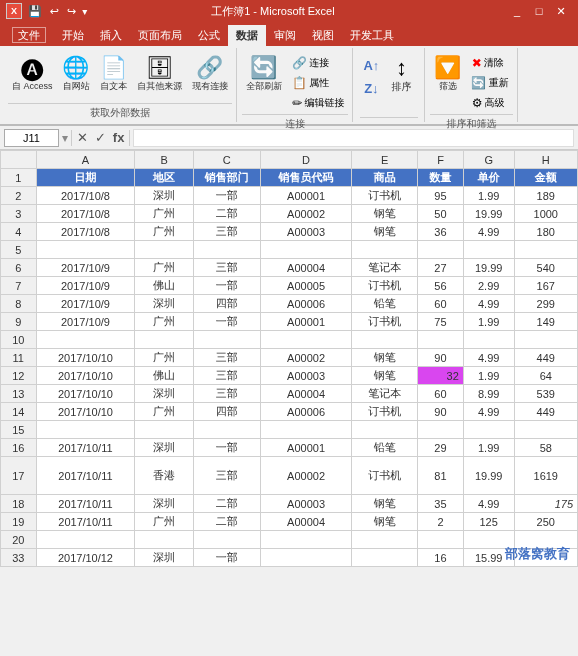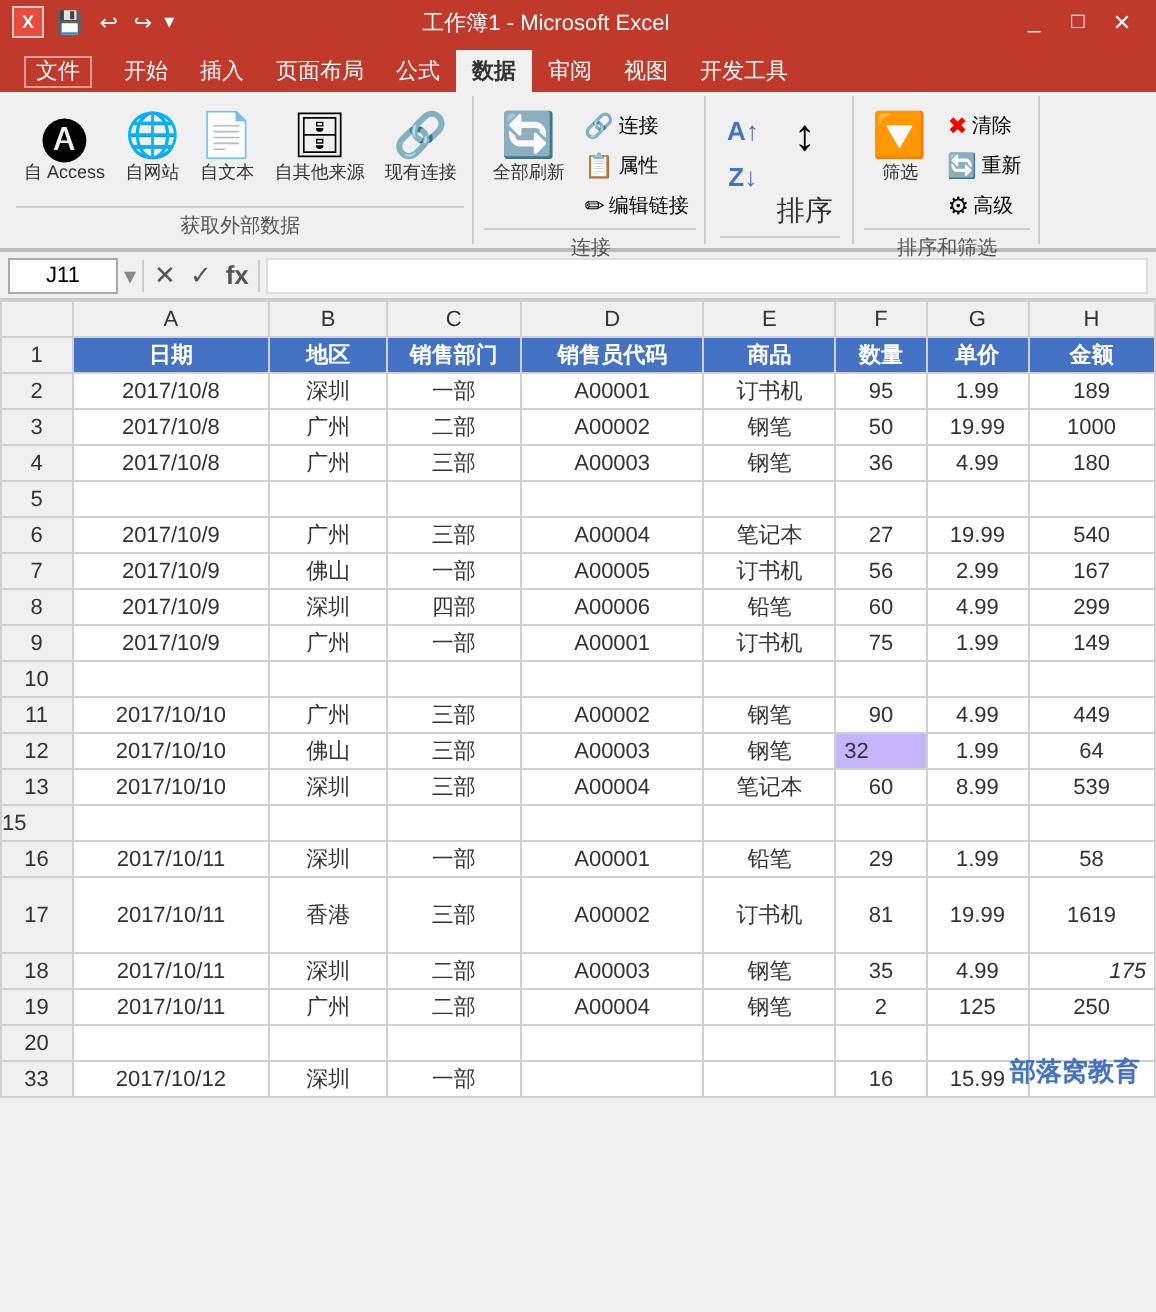--- a/index.html
+++ b/index.html
@@ -93,21 +93,21 @@
   </div>
 
   <div style="display:flex;flex-direction:column;border-right:1px solid #ccc;padding:2px 6px;align-items:center;">
     <div style="display:flex;gap:2px;padding-top:4px;align-items:flex-start;">
       <div style="display:flex;flex-direction:column;gap:1px;">
         <div style="width:22px;height:22px;display:flex;align-items:center;justify-content:center;cursor:pointer;border:1px solid transparent;font-size:13px;font-weight:bold;color:#4472c4;">A↑</div>
         <div style="width:22px;height:22px;display:flex;align-items:center;justify-content:center;cursor:pointer;border:1px solid transparent;font-size:13px;font-weight:bold;color:#4472c4;">Z↓</div>
       </div>
       <div style="display:flex;flex-direction:column;align-items:center;padding:2px 3px;cursor:pointer;border:1px solid transparent;border-radius:2px;min-width:34px;">
         <span style="font-size:22px;line-height:1;">↕</span>
-        <span style="font-size:14px;color:#333;text-align:center;margin-top:18px;">排序</span>
+        <span style="font-size:10px;color:#333;text-align:center;margin-top:1px;">排序</span>
       </div>
     </div>
     <div style="font-size:10px;color:#555;border-top:1px solid #ccc;width:100%;text-align:center;padding-top:2px;margin-top:auto;"></div>
   </div>
 
   <div style="display:flex;flex-direction:column;border-right:1px solid #ccc;padding:2px 4px;">
     <div style="display:flex;gap:2px;padding-top:4px;">
       <div style="display:flex;flex-direction:column;align-items:center;padding:2px 3px;cursor:pointer;border:1px solid transparent;border-radius:2px;min-width:34px;">
         <span style="font-size:22px;line-height:1;">🔽</span>
         <span style="font-size:9px;color:#333;text-align:center;margin-top:1px;">筛选</span>
@@ -290,37 +290,48 @@
           <td style="border: 1px solid rgb(208, 208, 208); padding: 1px 4px; height: 18px; text-align: center; white-space: nowrap; background: white; color: rgb(51, 51, 51);">4.99</td>
           <td style="border: 1px solid rgb(208, 208, 208); padding: 1px 4px; height: 18px; text-align: center; white-space: nowrap; background: white; color: rgb(51, 51, 51);">449</td>
         </tr>
         <tr>
           <td style="background: rgb(240, 240, 240); border: 1px solid rgb(208, 208, 208); text-align: center; font-weight: normal; color: rgb(51, 51, 51); width: 28px; height: 18px;">12</td>
           <td style="border: 1px solid rgb(208, 208, 208); padding: 1px 4px; height: 18px; text-align: center; white-space: nowrap; background: white; color: rgb(51, 51, 51);">2017/10/10</td>
           <td style="border: 1px solid rgb(208, 208, 208); padding: 1px 4px; height: 18px; text-align: center; white-space: nowrap; background: white; color: rgb(51, 51, 51);">佛山</td>
           <td style="border: 1px solid rgb(208, 208, 208); padding: 1px 4px; height: 18px; text-align: center; white-space: nowrap; background: white; color: rgb(51, 51, 51);">三部</td>
           <td style="border: 1px solid rgb(208, 208, 208); padding: 1px 4px; height: 18px; text-align: center; white-space: nowrap; background: white; color: rgb(51, 51, 51);">A00003</td>
           <td style="border: 1px solid rgb(208, 208, 208); padding: 1px 4px; height: 18px; text-align: center; white-space: nowrap; background: white; color: rgb(51, 51, 51);">钢笔</td>
-          <td style="border: 1px solid rgb(208, 208, 208); padding: 1px 4px; height: 18px; text-align: left; white-space: nowrap; background: #c4b5fd; color: rgb(51, 51, 51);">32</td>
+          <td style="border: 1px solid rgb(208, 208, 208); padding: 1px 4px; height: 18px; text-align: right; white-space: nowrap; background: #d946ef; color: rgb(51, 51, 51);">32</td>
           <td style="border: 1px solid rgb(208, 208, 208); padding: 1px 4px; height: 18px; text-align: center; white-space: nowrap; background: white; color: rgb(51, 51, 51);">1.99</td>
           <td style="border: 1px solid rgb(208, 208, 208); padding: 1px 4px; height: 18px; text-align: center; white-space: nowrap; background: white; color: rgb(51, 51, 51);">64</td>
         </tr>
         <tr>
           <td style="background: rgb(240, 240, 240); border: 1px solid rgb(208, 208, 208); text-align: center; font-weight: normal; color: rgb(51, 51, 51); width: 28px; height: 18px;">13</td>
           <td style="border: 1px solid rgb(208, 208, 208); padding: 1px 4px; height: 18px; text-align: center; white-space: nowrap; background: white; color: rgb(51, 51, 51);">2017/10/10</td>
           <td style="border: 1px solid rgb(208, 208, 208); padding: 1px 4px; height: 18px; text-align: center; white-space: nowrap; background: white; color: rgb(51, 51, 51);">深圳</td>
           <td style="border: 1px solid rgb(208, 208, 208); padding: 1px 4px; height: 18px; text-align: center; white-space: nowrap; background: white; color: rgb(51, 51, 51);">三部</td>
           <td style="border: 1px solid rgb(208, 208, 208); padding: 1px 4px; height: 18px; text-align: center; white-space: nowrap; background: white; color: rgb(51, 51, 51);">A00004</td>
           <td style="border: 1px solid rgb(208, 208, 208); padding: 1px 4px; height: 18px; text-align: center; white-space: nowrap; background: white; color: rgb(51, 51, 51);">笔记本</td>
           <td style="border: 1px solid rgb(208, 208, 208); padding: 1px 4px; height: 18px; text-align: center; white-space: nowrap; background: white; color: rgb(51, 51, 51);">60</td>
           <td style="border: 1px solid rgb(208, 208, 208); padding: 1px 4px; height: 18px; text-align: center; white-space: nowrap; background: white; color: rgb(51, 51, 51);">8.99</td>
           <td style="border: 1px solid rgb(208, 208, 208); padding: 1px 4px; height: 18px; text-align: center; white-space: nowrap; background: white; color: rgb(51, 51, 51);">539</td>
         </tr>
         <tr>
-          <td style="background: rgb(240, 240, 240); border: 1px solid rgb(208, 208, 208); font-weight: normal; color: rgb(51, 51, 51); width: 28px; height: 18px;">15</td>
+          <td style="background: rgb(240, 240, 240); border: 1px solid rgb(208, 208, 208); text-align: center; font-weight: normal; color: rgb(51, 51, 51); width: 28px; height: 18px;">14</td>
+          <td style="border: 1px solid rgb(208, 208, 208); padding: 1px 4px; height: 18px; text-align: center; white-space: nowrap; background: white; color: rgb(51, 51, 51);">2017/10/10</td>
+          <td style="border: 1px solid rgb(208, 208, 208); padding: 1px 4px; height: 18px; text-align: center; white-space: nowrap; background: white; color: rgb(51, 51, 51);">广州</td>
+          <td style="border: 1px solid rgb(208, 208, 208); padding: 1px 4px; height: 18px; text-align: center; white-space: nowrap; background: white; color: rgb(51, 51, 51);">四部</td>
+          <td style="border: 1px solid rgb(208, 208, 208); padding: 1px 4px; height: 18px; text-align: center; white-space: nowrap; background: white; color: rgb(51, 51, 51);">A00006</td>
+          <td style="border: 1px solid rgb(208, 208, 208); padding: 1px 4px; height: 18px; text-align: center; white-space: nowrap; background: white; color: rgb(51, 51, 51);">订书机</td>
+          <td style="border: 1px solid rgb(208, 208, 208); padding: 1px 4px; height: 18px; text-align: center; white-space: nowrap; background: white; color: rgb(51, 51, 51);">90</td>
+          <td style="border: 1px solid rgb(208, 208, 208); padding: 1px 4px; height: 18px; text-align: center; white-space: nowrap; background: white; color: rgb(51, 51, 51);">4.99</td>
+          <td style="border: 1px solid rgb(208, 208, 208); padding: 1px 4px; height: 18px; text-align: center; white-space: nowrap; background: white; color: rgb(51, 51, 51);">449</td>
+        </tr>
+        <tr>
+          <td style="background: rgb(240, 240, 240); border: 1px solid rgb(208, 208, 208); text-align: center; font-weight: normal; color: rgb(51, 51, 51); width: 28px; height: 18px;">15</td>
           <td style="border: 1px solid rgb(208, 208, 208); padding: 1px 4px; height: 18px; text-align: center; white-space: nowrap; background: white;"></td>
           <td style="border: 1px solid rgb(208, 208, 208); padding: 1px 4px; height: 18px; text-align: center; white-space: nowrap; background: white;"></td>
           <td style="border: 1px solid rgb(208, 208, 208); padding: 1px 4px; height: 18px; text-align: center; white-space: nowrap; background: white;"></td>
           <td style="border: 1px solid rgb(208, 208, 208); padding: 1px 4px; height: 18px; text-align: center; white-space: nowrap; background: white;"></td>
           <td style="border: 1px solid rgb(208, 208, 208); padding: 1px 4px; height: 18px; text-align: center; white-space: nowrap; background: white;"></td>
           <td style="border: 1px solid rgb(208, 208, 208); padding: 1px 4px; height: 18px; text-align: center; white-space: nowrap; background: white;"></td>
           <td style="border: 1px solid rgb(208, 208, 208); padding: 1px 4px; height: 18px; text-align: center; white-space: nowrap; background: white;"></td>
           <td style="border: 1px solid rgb(208, 208, 208); padding: 1px 4px; height: 18px; text-align: center; white-space: nowrap; background: white;"></td>
         </tr>
         <tr>

